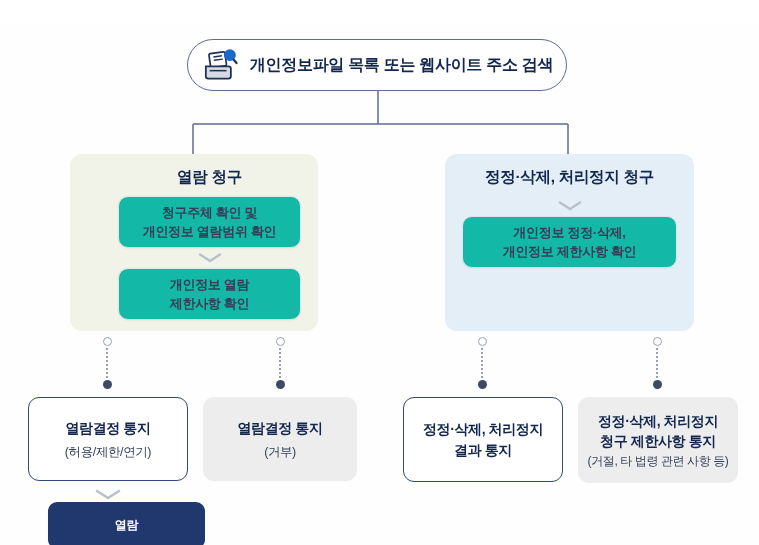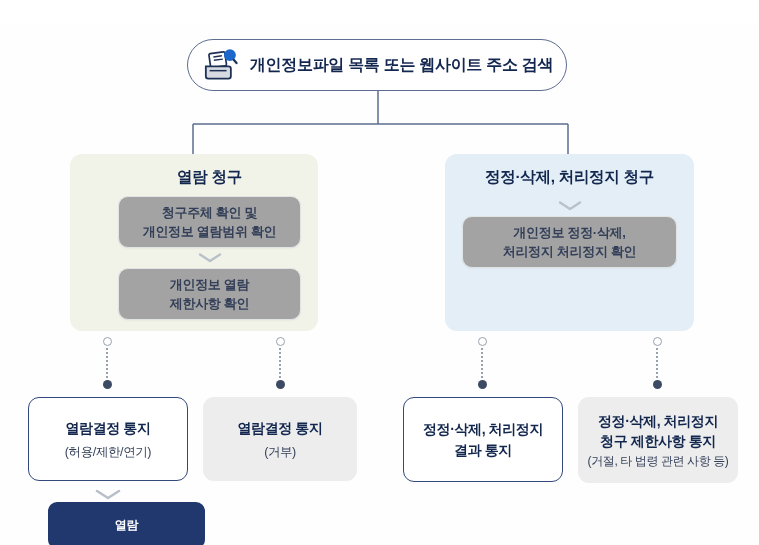--- a/index.html
+++ b/index.html
@@ -19,21 +19,21 @@
   .root-pill .label{font-size:16px;font-weight:700;letter-spacing:-0.3px;color:var(--navy-text,#12264e);}
   
   .panel{box-sizing:border-box;border-radius:12px;padding:13px 17px 11px 17px;}
   .panel.view{left:70px;top:130px;width:248px;height:177px;background:var(--panel-view-bg,#f1f3e8);padding-left:48px;}
   .panel.correct{left:445px;top:130px;width:249px;height:177px;background:var(--panel-correct-bg,#e3eef6);}
   .panel-title{
     height:20px;line-height:20px;text-align:center;font-size:15.5px;font-weight:700;
     letter-spacing:-0.3px;color:var(--navy-text,#12264e);margin-bottom:9px;
   }
   .step-box{
-    box-sizing:border-box;height:52px;background:#a3a3a3;border:1px solid #e1e4e4;border-radius:10px;
+    box-sizing:border-box;height:52px;background:#14b8a6;border:1px solid #e1e4e4;border-radius:10px;
     display:flex;align-items:center;justify-content:center;text-align:center;
     font-size:13px;font-weight:600;letter-spacing:-0.3px;color:var(--body-text,#333f58);
     line-height:1.5;white-space:pre-line;box-shadow:0 1px 2px rgba(20,38,78,0.04);
   }
   .chevron-row{height:20px;display:flex;align-items:center;justify-content:center;}
   
   .drop{
     width:10px;height:52px;display:flex;flex-direction:column;align-items:center;
     justify-content:space-between;
   }
@@ -98,21 +98,21 @@
   </div>
 
   <div class="abs panel correct">
     <div class="panel-title">정정·삭제, 처리정지 청구</div>
     <div class="chevron-row">
       <svg width="24" height="10" viewBox="0 0 24 10">
           <path d="M2 1.5 L12 8 L22 1.5" fill="none" stroke="#b9c0ca" stroke-width="2.4" stroke-linecap="round" stroke-linejoin="round"></path>
         </svg>
     </div>
     <div class="step-box">개인정보 정정·삭제,
-처리정지 처리정지 확인</div>
+개인정보 제한사항 확인</div>
   </div>
 
   <div class="abs drop" style="left:102px;top:313px;">
     <span class="ring"></span>
       <span class="dash"></span>
       <span class="dot"></span>
   </div>
   <div class="abs drop" style="left:275px;top:313px;">
     <span class="ring"></span>
       <span class="dash"></span>

